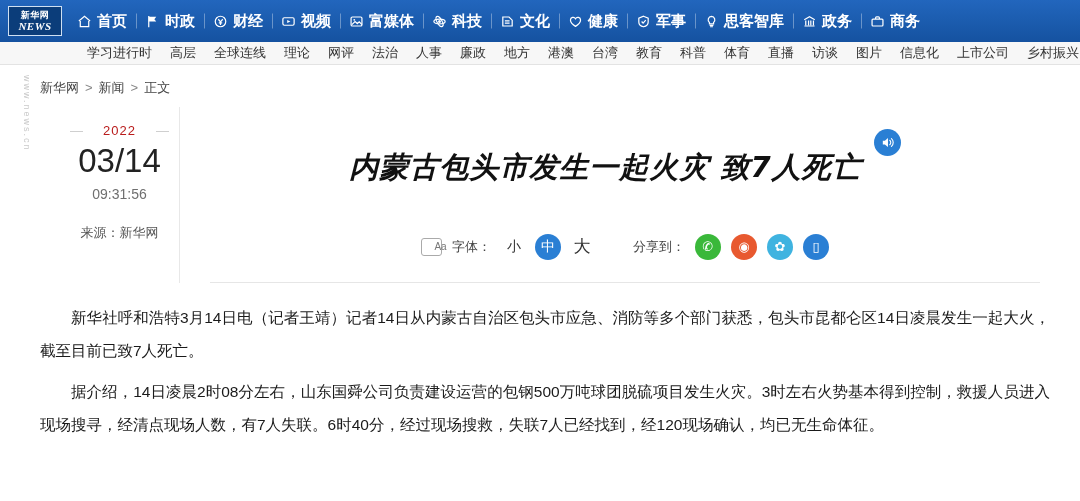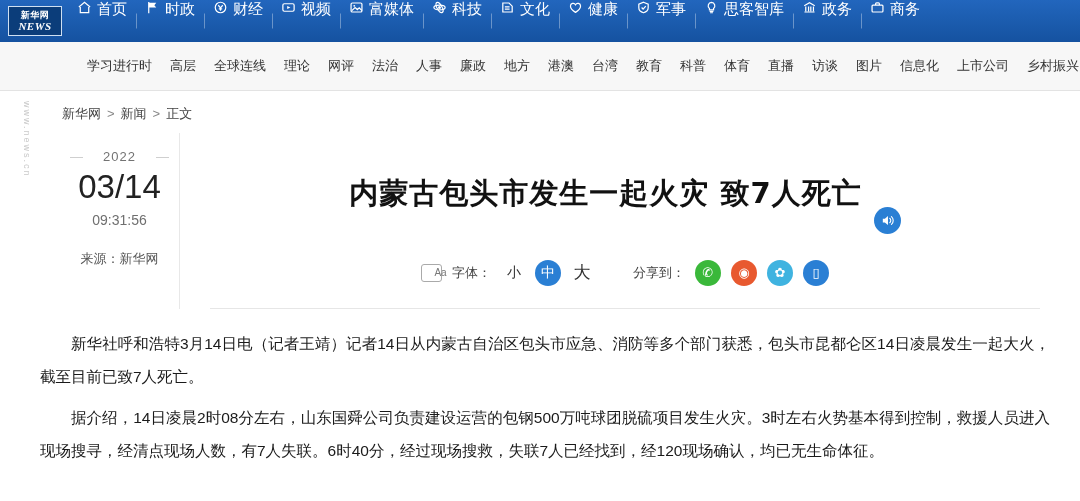--- a/index.html
+++ b/index.html
@@ -41,24 +41,25 @@
   .logo .en { font-size: 11px; font-style: italic; font-family: Liberation Serif, serif; }
   .nav-items {
     display: flex;
     align-items: center;
     flex: 1;
     height: 100%;
     margin-left: 6px;
   }
   .nav-item {
     display: flex;
+    align-items: center;
     padding: 0 9px;
     height: 100%;
     font-size: 15px;
-    font-weight: normal;
+    font-weight: bold;
     color: #ffffff;
     white-space: nowrap;
     cursor: pointer;
     position: relative;
   }
   .nav-item + .nav-item::before {
     content: "";
     position: absolute;
     left: 0; top: 50%;
     transform: translateY(-50%);
@@ -68,21 +69,21 @@
   }
   .nav-ico {
     width: 15px; height: 15px;
     margin-right: 5px;
     flex: none;
     display: inline-block;
   }
 
   
   .subbar {
-    height: 49px;
+    height: 23px;
     background: #f7f7f7;
     border-bottom: 1px solid #e3e3e3;
     display: flex;
     align-items: center;
     padding-left: 78px;
     font-size: 13px;
     color: #333;
   }
   .sub-item {
     padding: 0 9px;
@@ -99,42 +100,42 @@
   .sidestrip {
     position: absolute;
     left: 14px; top: 10px;
     width: 18px;
     font-size: 9px;
     color: #c9c9c9;
     writing-mode: vertical-rl;
     letter-spacing: 2px;
   }
   .breadcrumb {
-    padding: 14px 0 0 62px;
+    padding: 14px 0 0 40px;
     font-size: 13px;
     color: #444;
   }
   .breadcrumb span { cursor: pointer; }
   .breadcrumb .sep { margin: 0 6px; color: #888; cursor: default; }
 
   .content {
     display: flex;
     padding: 10px 40px 0 60px;
   }
   .meta {
     width: 120px;
     text-align: center;
     padding-top: 16px;
     color: #555;
     border-right: 1px solid #e8e8e8;
     flex: none;
   }
   .meta .year {
     font-size: 13px;
-    color: #737373;
+    color: #b91c1c;
     letter-spacing: 1px;
     position: relative;
   }
   .meta .year::before, .meta .year::after {
     content: "";
     position: absolute;
     top: 50%;
     width: 13px; height: 1px;
     background: #cfcfcf;
   }
@@ -156,23 +157,24 @@
     color: #555;
     margin-top: 22px;
   }
 
   .article {
     flex: 1;
     padding-left: 30px;
   }
   .headline-row {
     display: flex;
-    align-items: flex-end;
+    align-items: flex-start;
     justify-content: center;
     margin-top: 22px;
+    font-style: italic;
   }
   .headline {
     font-size: 29px;
     font-weight: bold;
     color: #111;
     letter-spacing: 1px;
     font-family: "DejaVu Sans", "Liberation Sans", sans-serif;
   }
   .speaker-btn {
     width: 27px; height: 27px;

